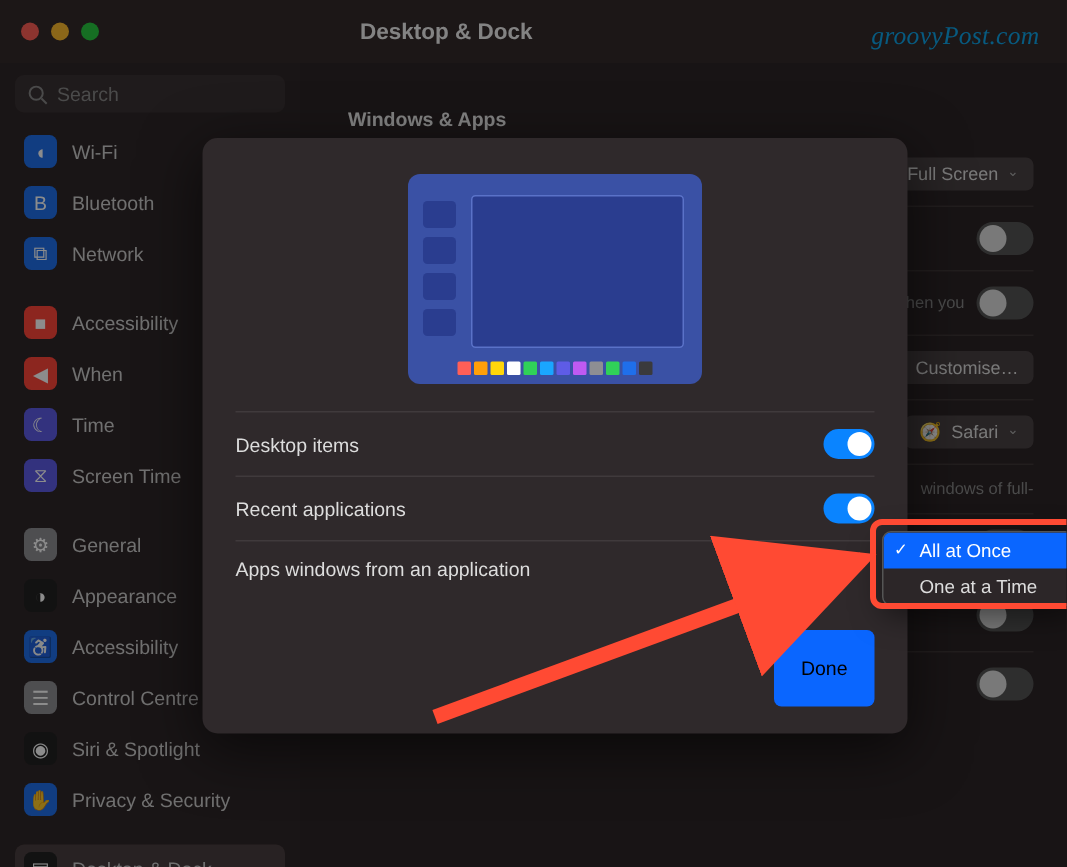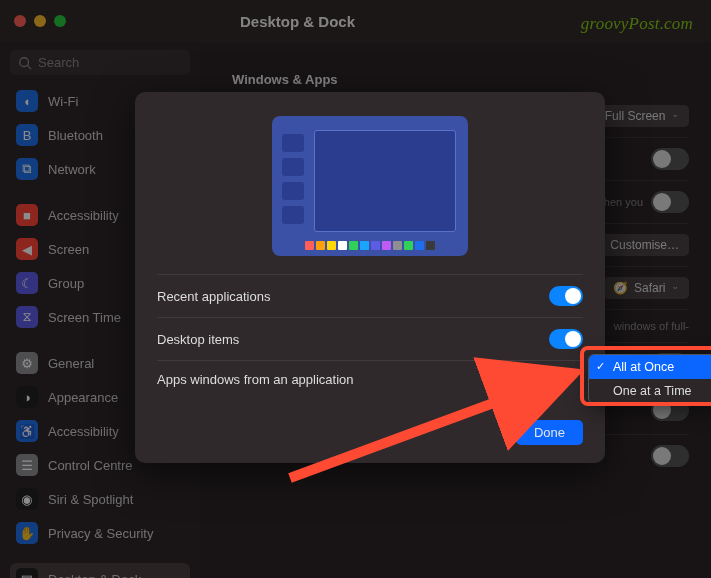--- a/index.html
+++ b/index.html
@@ -5,21 +5,21 @@
 * { box-sizing: border-box; margin: 0; padding: 0; }
 body { width: 711px; height: 578px; background: #1a1a1a; font-family: -apple-system, "Helvetica Neue", Arial, sans-serif; font-size: 13px; color: #ddd; overflow: hidden; position: relative; }
 .window { width: 100%; height: 100%; background: #2c2527; position: relative; }
 .titlebar { height: 42px; display: flex; align-items: center; padding: 0 14px; background: #342a2b; }
 .traffic { display: flex; gap: 8px; }
 .dot { width: 12px; height: 12px; border-radius: 50%; }
 .dot.red { background: #ff5f57; }
 .dot.yellow { background: #febc2e; }
 .dot.green { background: #28c840; }
 .title { position: absolute; left: 240px; font-weight: 600; font-size: 15px; color: #eee; }
-.watermark { position: absolute; right: 18px; top: 14px; font-size: 17px; color: #84cc16; font-family: Georgia, serif; font-style: italic; letter-spacing: .2px; }
+.watermark { position: absolute; right: 18px; top: 14px; font-size: 17px; color: #0ea5e9; font-family: Georgia, serif; font-style: italic; letter-spacing: .2px; }
 .sidebar { position: absolute; left: 0; top: 42px; width: 200px; height: 536px; background: #2f2728; padding: 8px 10px; overflow: hidden; }
 .search { display: flex; align-items: flex-end; background: #3a3234; border-radius: 6px; padding: 5px 8px; color: #888; margin-bottom: 10px; gap: 6px; }
 .search svg { width: 14px; height: 14px; fill: #888; }
 .side-item { display: flex; align-items: center; gap: 10px; padding: 5px 6px; border-radius: 6px; color: #ccc; margin-bottom: 2px; font-size: 13px; }
 .side-item.selected { background: #4a3f41; }
 .side-icon { width: 22px; height: 22px; border-radius: 5px; display: flex; align-items: center; justify-content: center; font-size: 13px; color: #fff; flex-shrink: 0; }
 .side-sep { height: 12px; }
 .content { position: absolute; left: 210px; top: 42px; right: 0; bottom: 0; padding: 18px 22px; color: #ccc; }
 .section-head { font-weight: 600; color: #eee; margin-bottom: 8px; margin-top: 12px; }
 .row { display: flex; align-items: center; justify-content: space-between; padding: 10px 0; border-bottom: 1px solid #3e3738; font-size: 12.5px; color: #bbb; }
@@ -34,21 +34,21 @@
 .preview { width: 196px; height: 140px; background: #3a51a5; border-radius: 8px; margin: 6px auto 18px; position: relative; padding: 10px; }
 .preview-inner { position: absolute; left: 42px; top: 14px; right: 12px; bottom: 24px; background: #2a3d8f; border: 1px solid #5a72c8; border-radius: 3px; }
 .preview-sides { position: absolute; left: 10px; top: 18px; display: flex; flex-direction: column; gap: 6px; }
 .preview-sides div { width: 22px; height: 18px; background: #2a3d8f; border-radius: 3px; }
 .preview-dock { position: absolute; bottom: 6px; left: 50%; transform: translateX(-50%); display: flex; gap: 2px; }
 .preview-dock div { width: 9px; height: 9px; border-radius: 1px; }
 .modal-row { display: flex; align-items: center; justify-content: space-between; padding: 11px 0; border-top: 1px solid #403a3c; color: #ddd; font-size: 13px; }
 .modal-row:first-of-type { border-top: 1px solid #403a3c; }
 .mini-toggle { width: 34px; height: 20px; border-radius: 10px; background: #0a84ff; position: relative; }
 .mini-toggle::after { content: ""; position: absolute; right: 2px; top: 2px; width: 16px; height: 16px; background: #fff; border-radius: 50%; }
-.done { background: #0a66ff; color: #e5e5e5; border: none; padding: 5px 18px; border-radius: 5px; font-size: 13px; margin-top: 22px; float: right; }
+.done { background: #0a66ff; color: #000000; border: none; padding: 18px 18px; border-radius: 5px; font-size: 13px; margin-top: 22px; float: right; }
 .dropdown { position: absolute; left: 588px; top: 354px; width: 128px; background: #2c2628; border: 1px solid #555; border-radius: 6px; overflow: hidden; box-shadow: 0 6px 20px rgba(0,0,0,0.5); z-index: 50; }
 .dd-item { padding: 5px 10px 5px 24px; font-size: 12.5px; color: #ddd; position: relative; }
 .dd-item.sel { background: #0a66ff; color: #fff; }
 .dd-item.sel::before { content: "✓"; position: absolute; left: 7px; font-size: 11px; }
 .highlight-box { position: absolute; left: 580px; top: 346px; width: 144px; height: 60px; border: 4px solid #ff4a33; border-radius: 8px; z-index: 60; pointer-events: none; }
 .arrow-svg { position: absolute; left: 280px; top: 328px; z-index: 70; pointer-events: none; }
 </style>
 </head>
 <body>
 
@@ -84,25 +84,25 @@
           <div class="side-icon" style="background: rgb(31, 111, 235);">⧉</div>
           <span>Network</span>
         </div>
         <div class="side-sep"></div>
         <div class="side-item">
           <div class="side-icon" style="background: rgb(255, 69, 58);">■</div>
           <span>Accessibility</span>
         </div>
         <div class="side-item">
           <div class="side-icon" style="background: rgb(255, 69, 58);">◀</div>
-          <span>Screen</span>
+          <span>When</span>
         </div>
         <div class="side-item">
           <div class="side-icon" style="background: rgb(94, 92, 230);">☾</div>
-          <span>Group</span>
+          <span>Time</span>
         </div>
         <div class="side-item">
           <div class="side-icon" style="background: rgb(94, 92, 230);">⧖</div>
           <span>Screen Time</span>
         </div>
         <div class="side-sep"></div>
         <div class="side-item">
           <div class="side-icon" style="background: rgb(142, 142, 147);">⚙</div>
           <span>General</span>
         </div>
@@ -209,25 +209,25 @@
           <div style="background: rgb(94, 92, 230);"></div>
           <div style="background: rgb(191, 90, 242);"></div>
           <div style="background: rgb(142, 142, 147);"></div>
           <div style="background: rgb(48, 209, 88);"></div>
           <div style="background: rgb(31, 111, 235);"></div>
           <div style="background: rgb(58, 58, 60);"></div>
         </div>
     </div>
     <div id="modal-rows">
         <div class="modal-row">
+          <div>Desktop items</div>
+          <div class="mini-toggle"></div>
+        </div>
+        <div class="modal-row">
           <div>Recent applications</div>
-          <div class="mini-toggle"></div>
-        </div>
-        <div class="modal-row">
-          <div>Desktop items</div>
           <div class="mini-toggle"></div>
         </div>
         <div class="modal-row">
           <div>Apps windows from an application</div>
         </div>
       </div>
     <button class="done">Done</button>
     <div style="clear:both"></div>
   </div>
 

